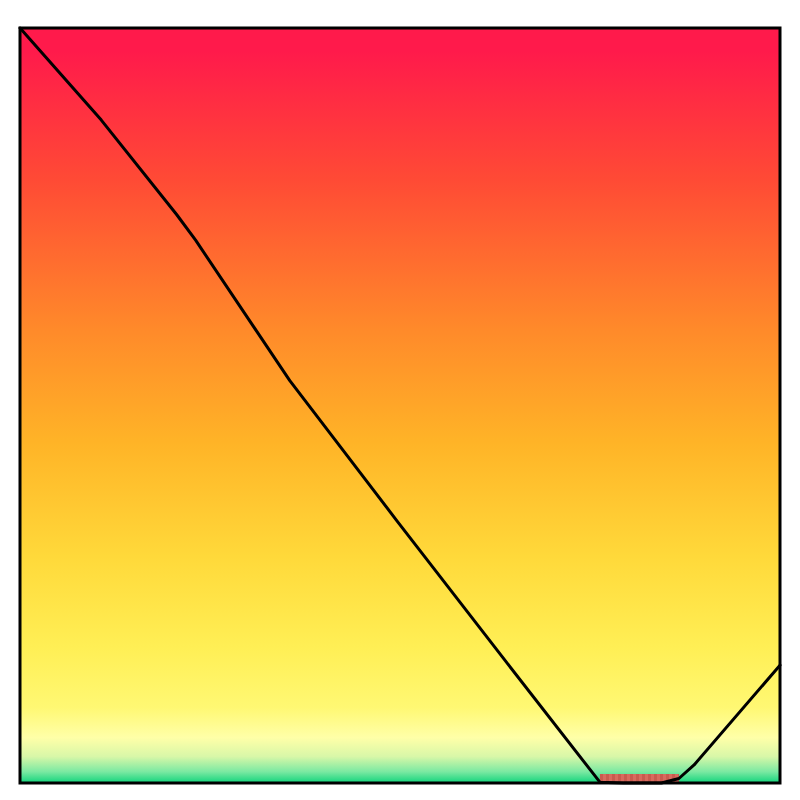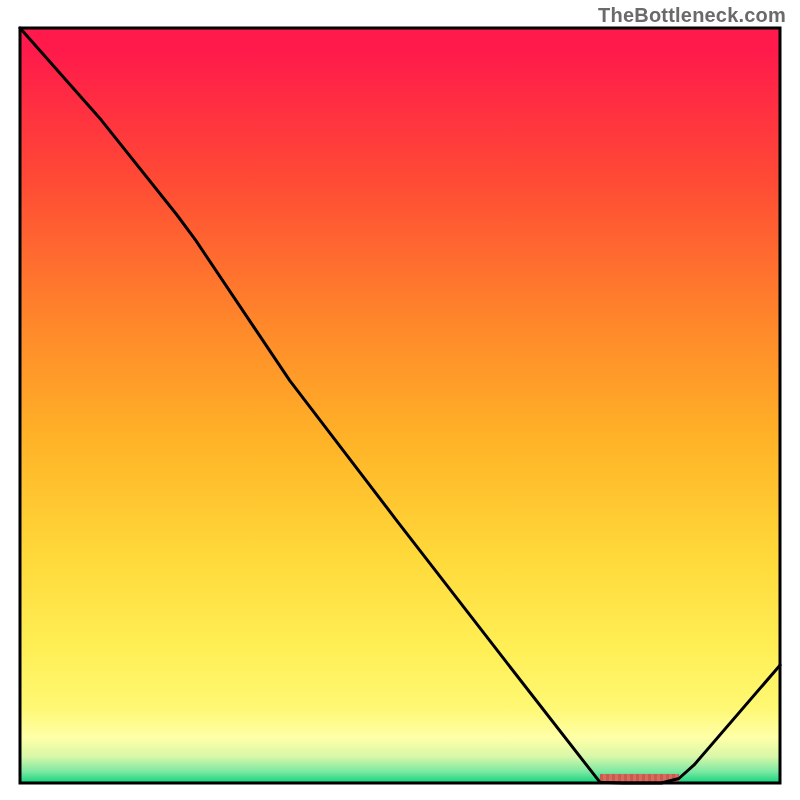--- a/index.html
+++ b/index.html
@@ -27,21 +27,20 @@
   svg.chart {
     position: absolute;
     left: 0;
     top: 0;
   }
 </style>
 </head>
 <body>
 
 <div class="stage">
-  <div class="watermark">TheBottleneck.com</div>
 
   <svg class="chart" width="800" height="800">
     <defs>
       <linearGradient id="bg-grad" x1="0" y1="0" x2="0" y2="1">
           <stop offset="0.00%" stop-color="#ff1a4b"></stop>
           <stop offset="3.00%" stop-color="#ff1a4b"></stop>
           <stop offset="20.00%" stop-color="#ff4a35"></stop>
           <stop offset="40.00%" stop-color="#ff8a2a"></stop>
           <stop offset="55.00%" stop-color="#ffb427"></stop>
           <stop offset="70.00%" stop-color="#ffd93a"></stop>

